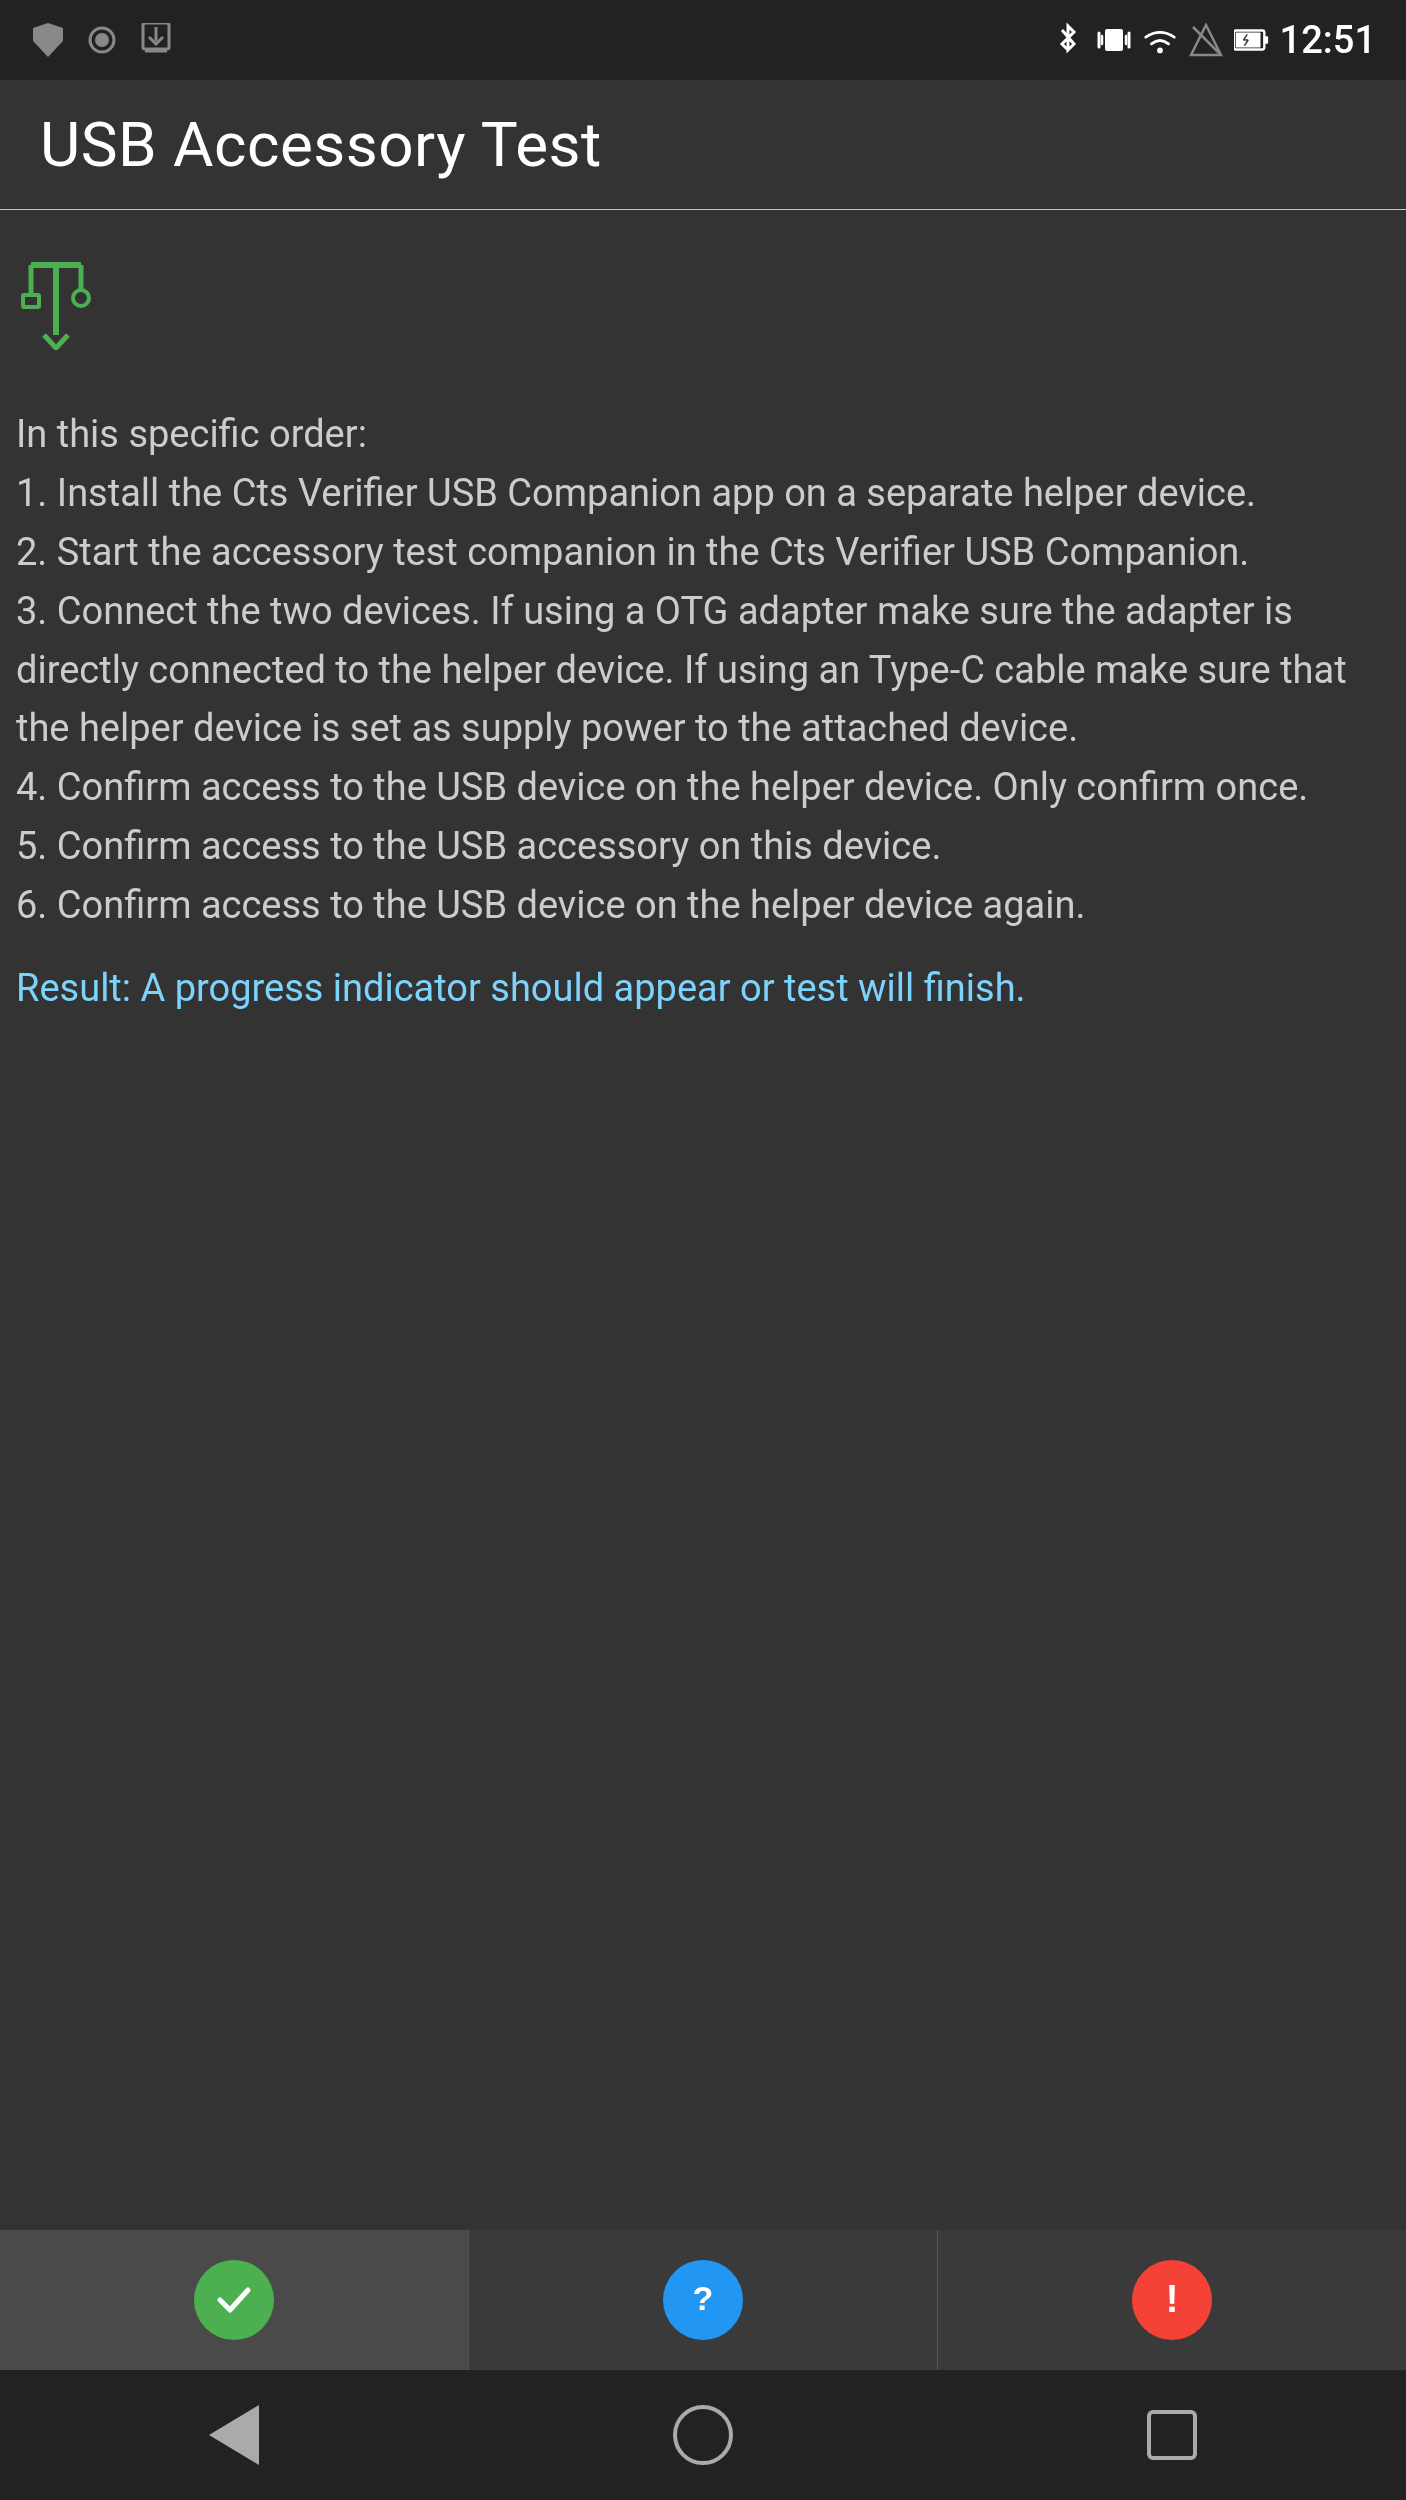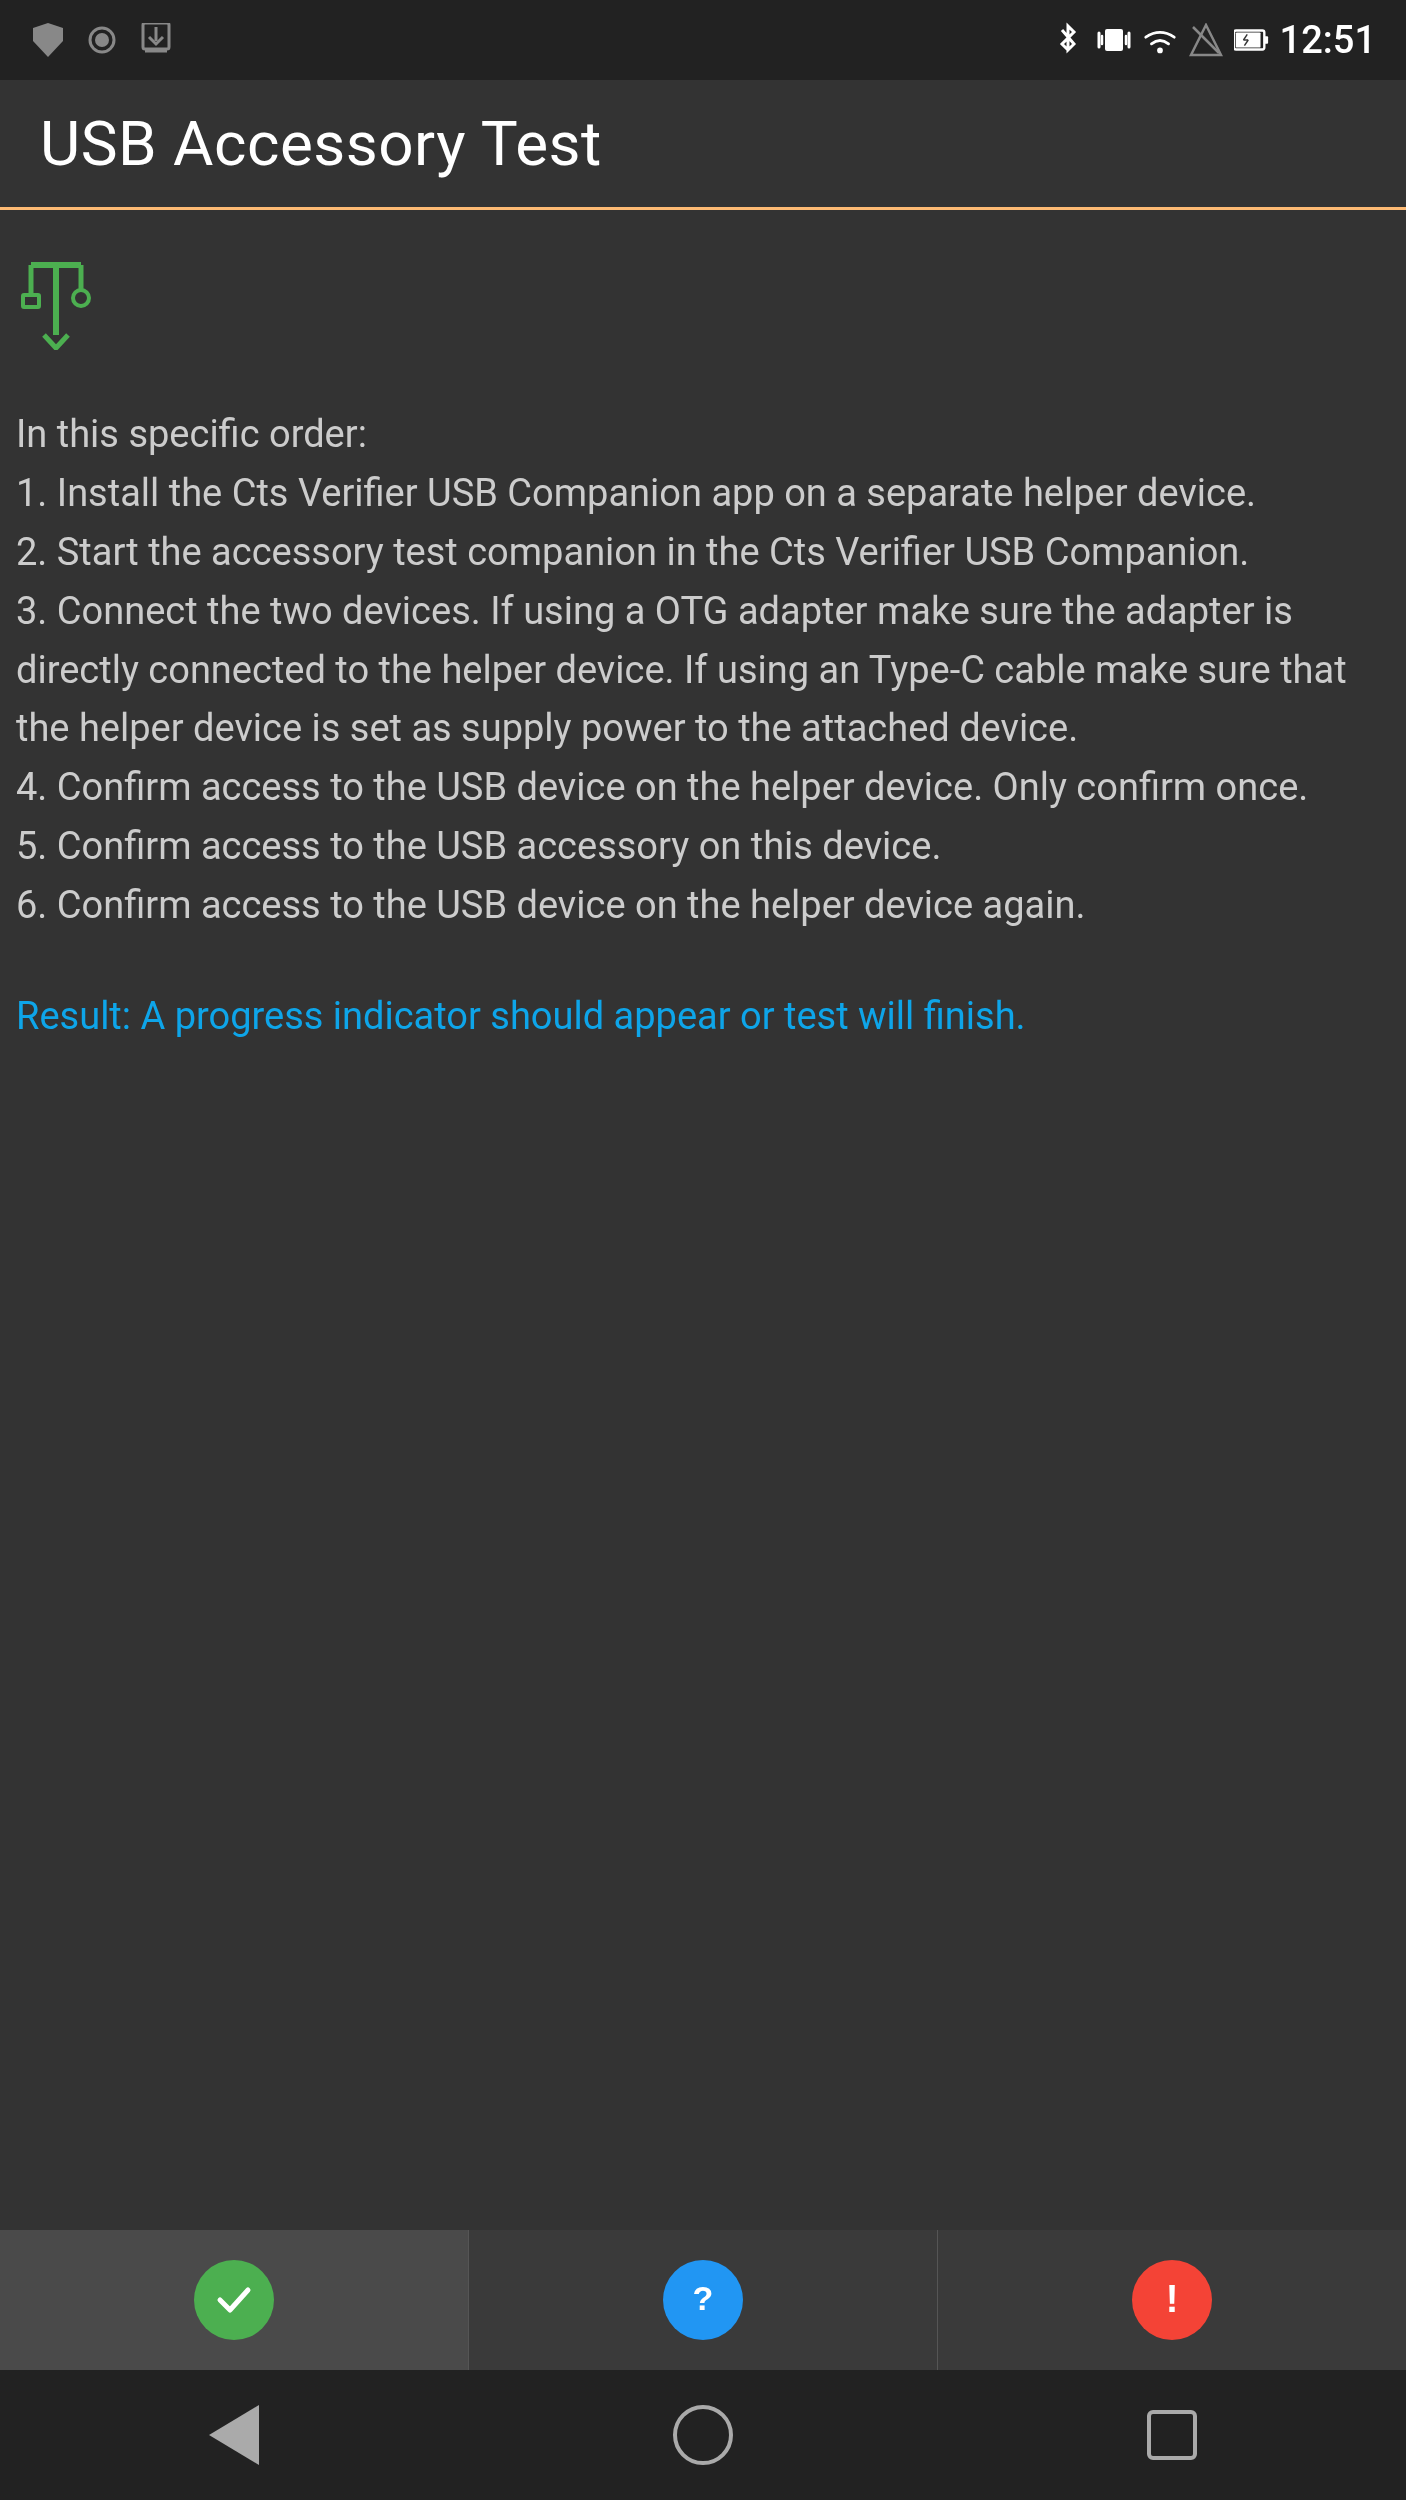--- a/index.html
+++ b/index.html
@@ -56,21 +56,21 @@
     }
 
     
     .app-bar {
       width: 100%;
       height: 130px;
       background-color: #333333;
       display: flex;
       align-items: center;
       padding: 0 40px;
-      border-bottom: 3px solid #fdba74;
+      border-bottom: 1px solid #fdba74;
     }
 
     .app-title {
       font-size: 62px;
       font-weight: 400;
       color: #ffffff;
       letter-spacing: 0.5px;
     }
 
     
@@ -88,23 +88,23 @@
     }
 
     .instructions-text {
       font-size: 38px;
       color: #cccccc;
       line-height: 1.55;
     }
 
     .result-text {
       font-size: 38px;
-      color: #0ea5e9;
+      color: #7dd3fc;
       line-height: 1.55;
-      margin-top: 52px;
+      margin-top: 24px;
     }
 
     
     .bottom-action-bar {
       position: absolute;
       bottom: 130px;
       left: 0;
       width: 100%;
       height: 140px;
       display: flex;

